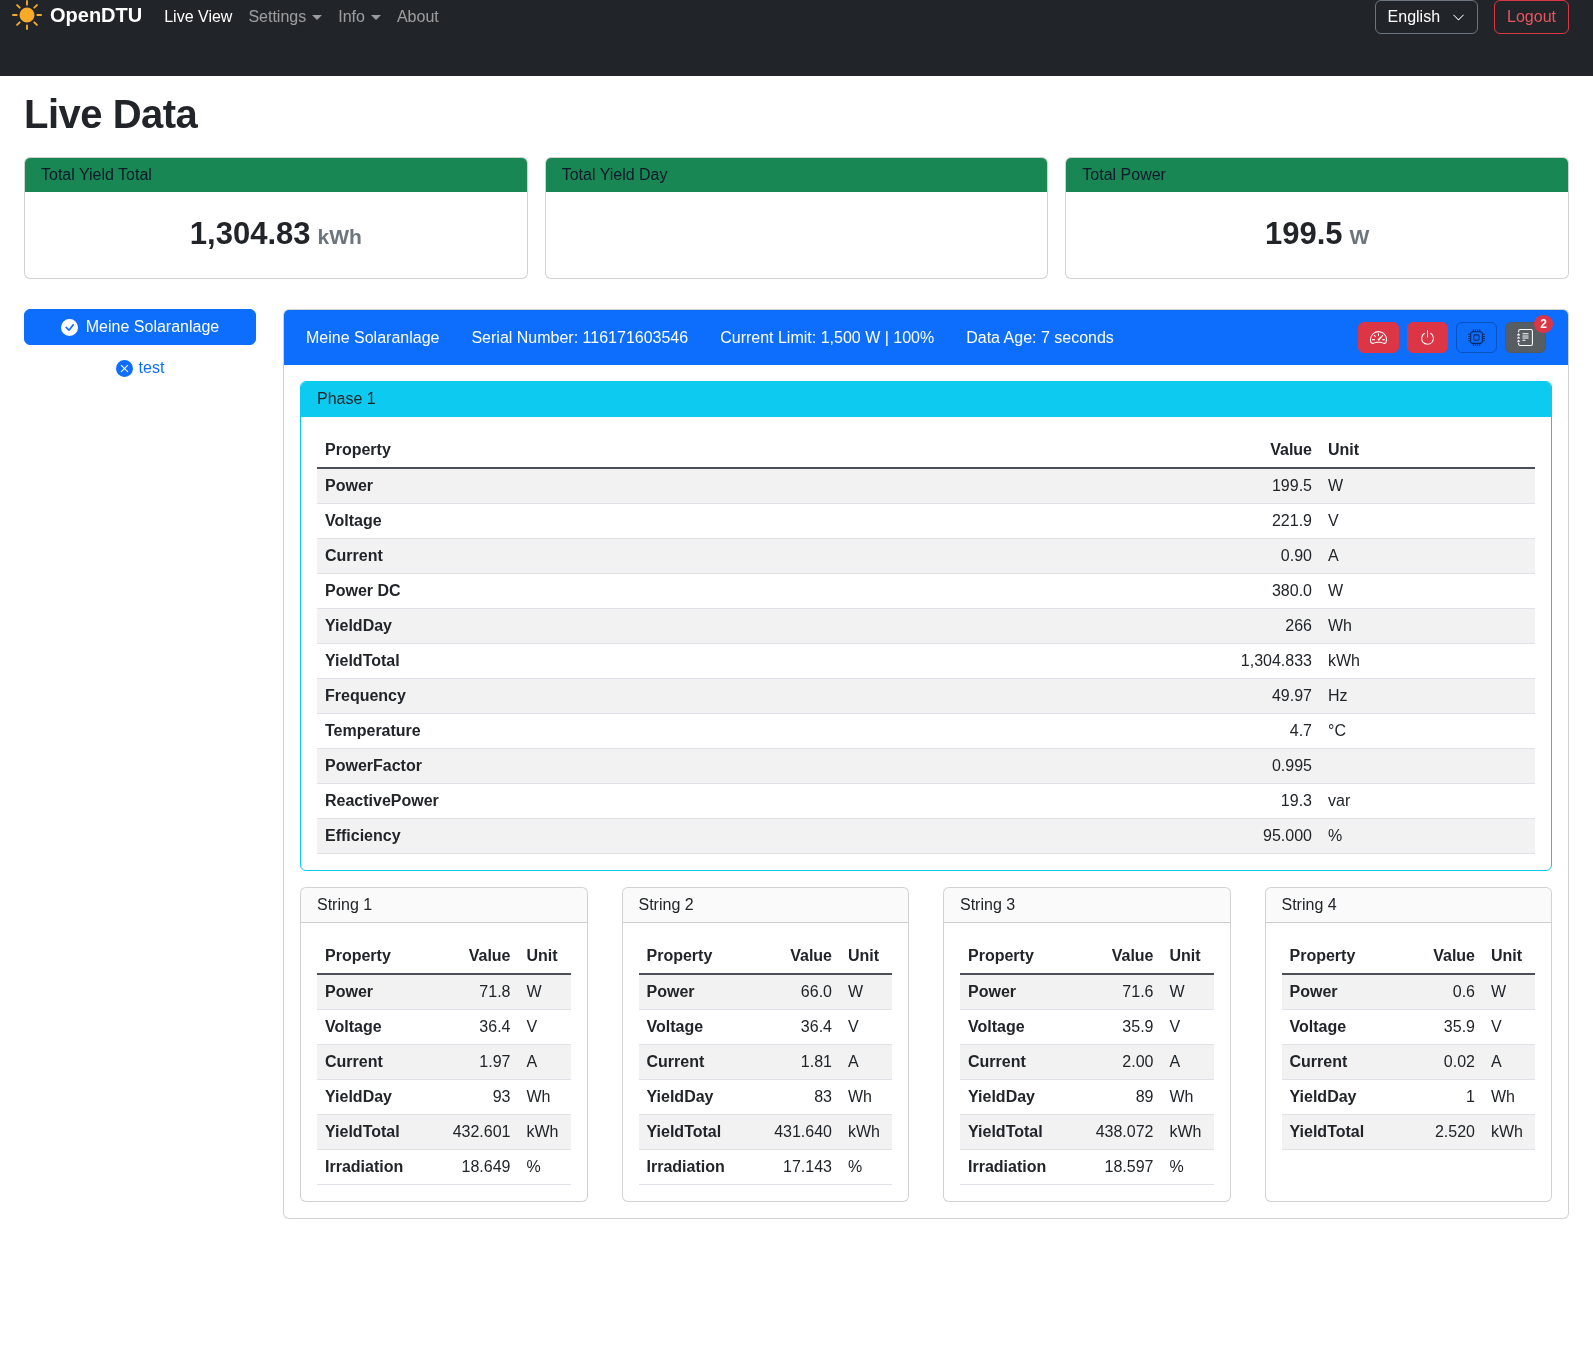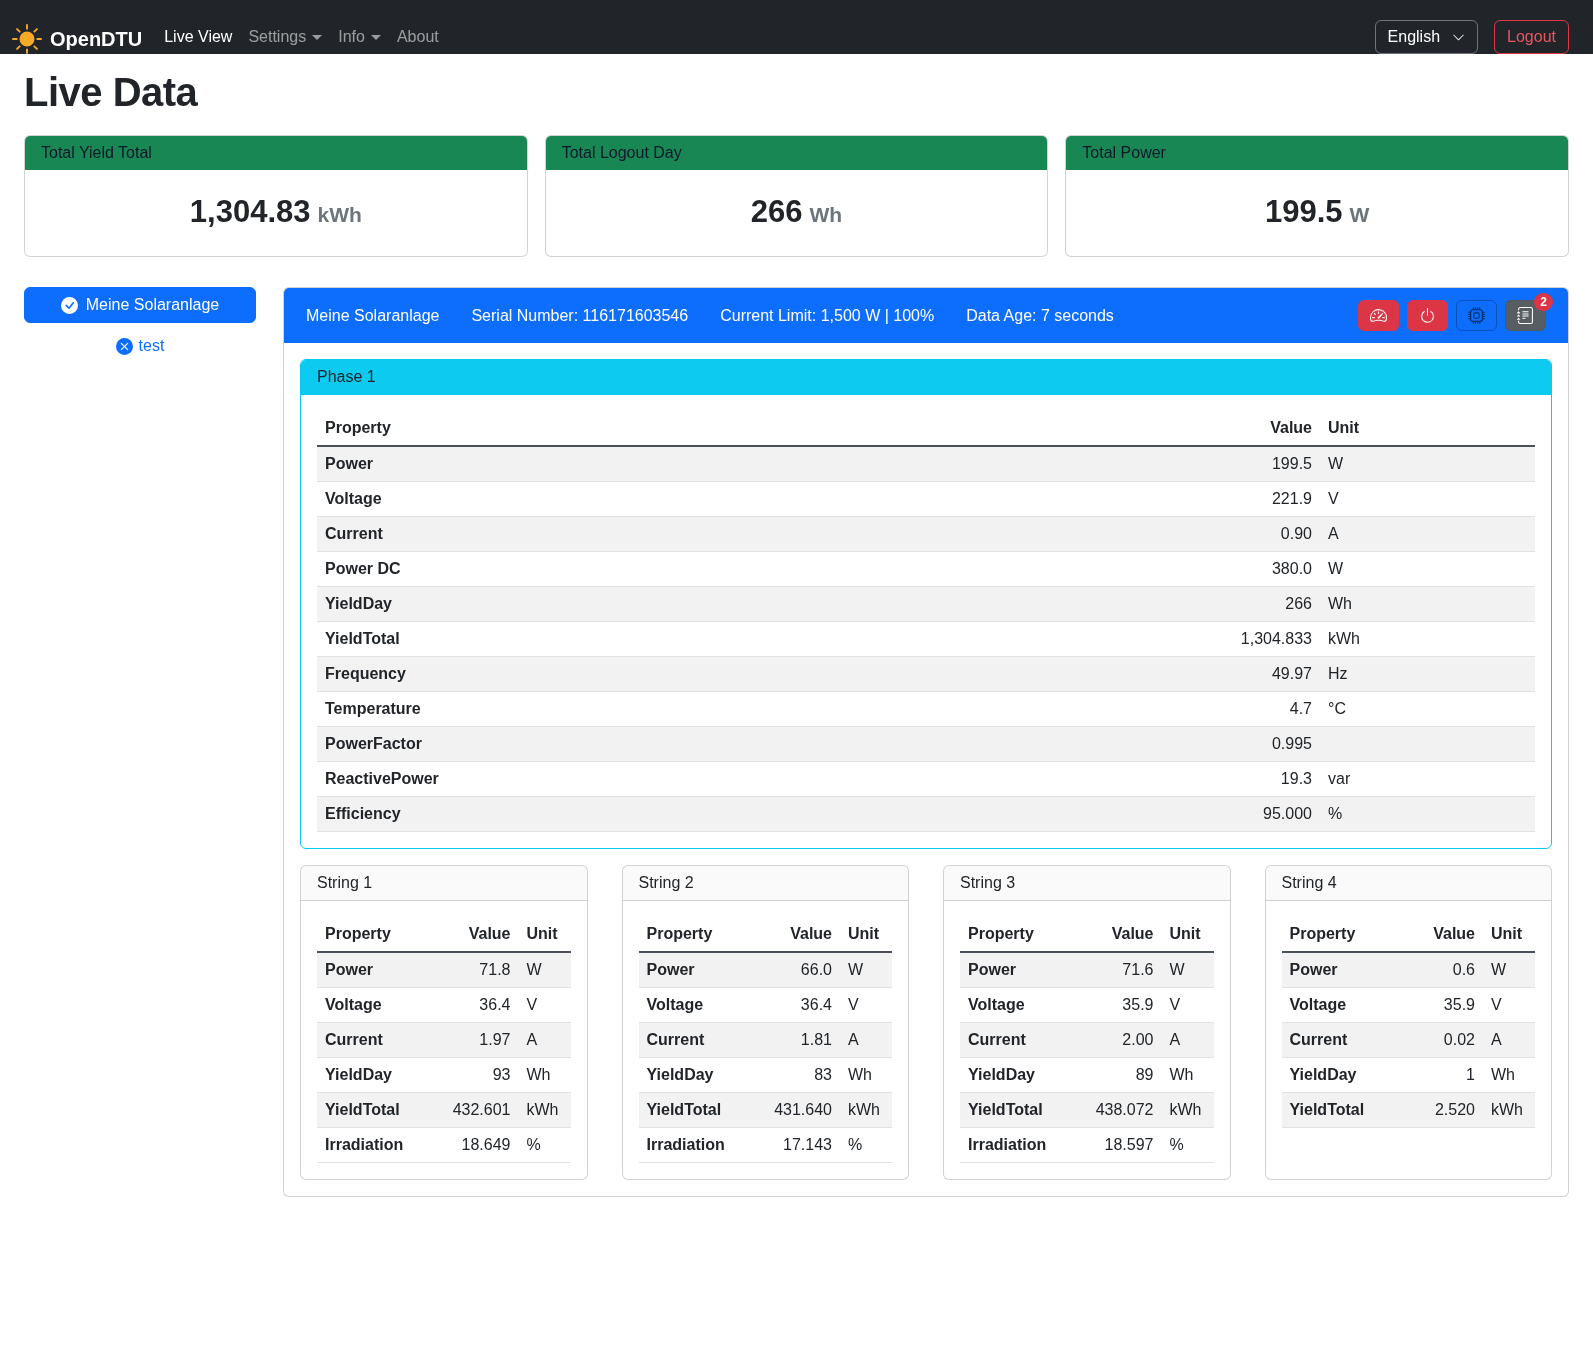--- a/index.html
+++ b/index.html
@@ -9,23 +9,23 @@
     font-size: 16px;
     color: #212529;
     min-width: 1400px;
   }
   button { font: inherit; cursor: pointer; background: none; border: none; }
   ul { list-style: none; }
 
   
   .navbar {
     background: #212529;
-    height: 54px;
+    height: 76px;
     display: flex;
-    align-items: flex-end;
+    align-items: flex-start;
     padding: 0 24px 0 12px;
   }
   .brand {
     display: flex; align-items: center; gap: 8px;
     color: #fff; font-size: 20px; font-weight: 600; cursor: pointer;
   }
   .brand-icon { display: flex; align-items: center; color: #f7a928; }
   .nav-links { display: flex; align-items: center; margin-left: 14px; }
   .nav-link {
     color: rgba(255,255,255,.55);
@@ -204,24 +204,21 @@
   <h1 class="page-title">Live Data</h1>
 
   <div class="summary-row">
     <div class="summary-card">
       <div class="summary-head">Total Yield Total</div>
       <div class="summary-body">
         <span class="summary-value">1,304.83</span><span class="summary-unit">kWh</span>
       </div>
     </div>
     <div class="summary-card">
-      <div class="summary-head">Total Logout Day</div>
-      <div class="summary-body">
-        <span class="summary-value">266</span><span class="summary-unit">Wh</span>
-      </div>
+      <div class="summary-head">Total Yield Day</div>
     </div>
     <div class="summary-card">
       <div class="summary-head">Total Power</div>
       <div class="summary-body">
         <span class="summary-value">199.5</span><span class="summary-unit">W</span>
       </div>
     </div>
   </div>
 
   <div class="content-row">

